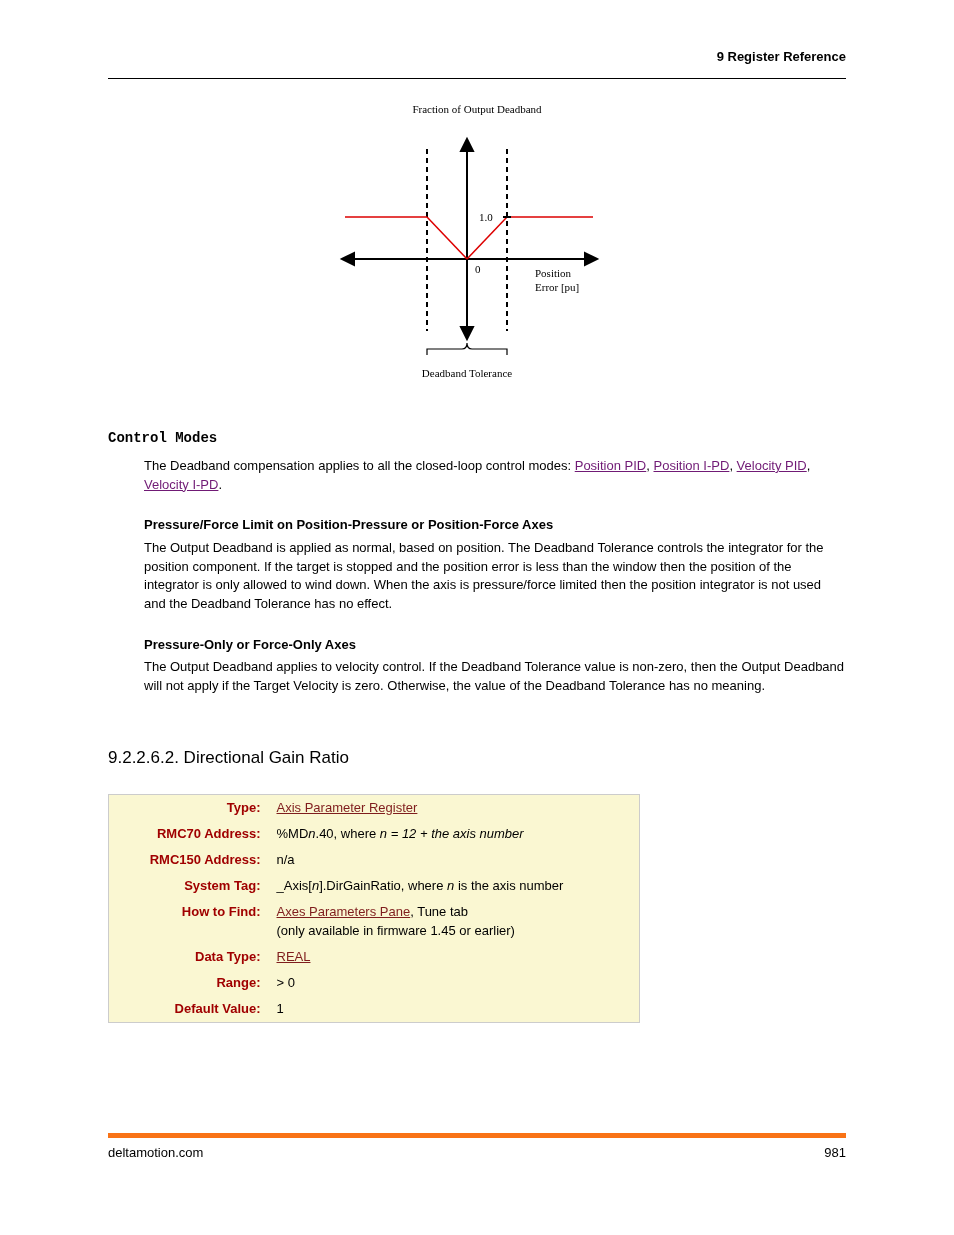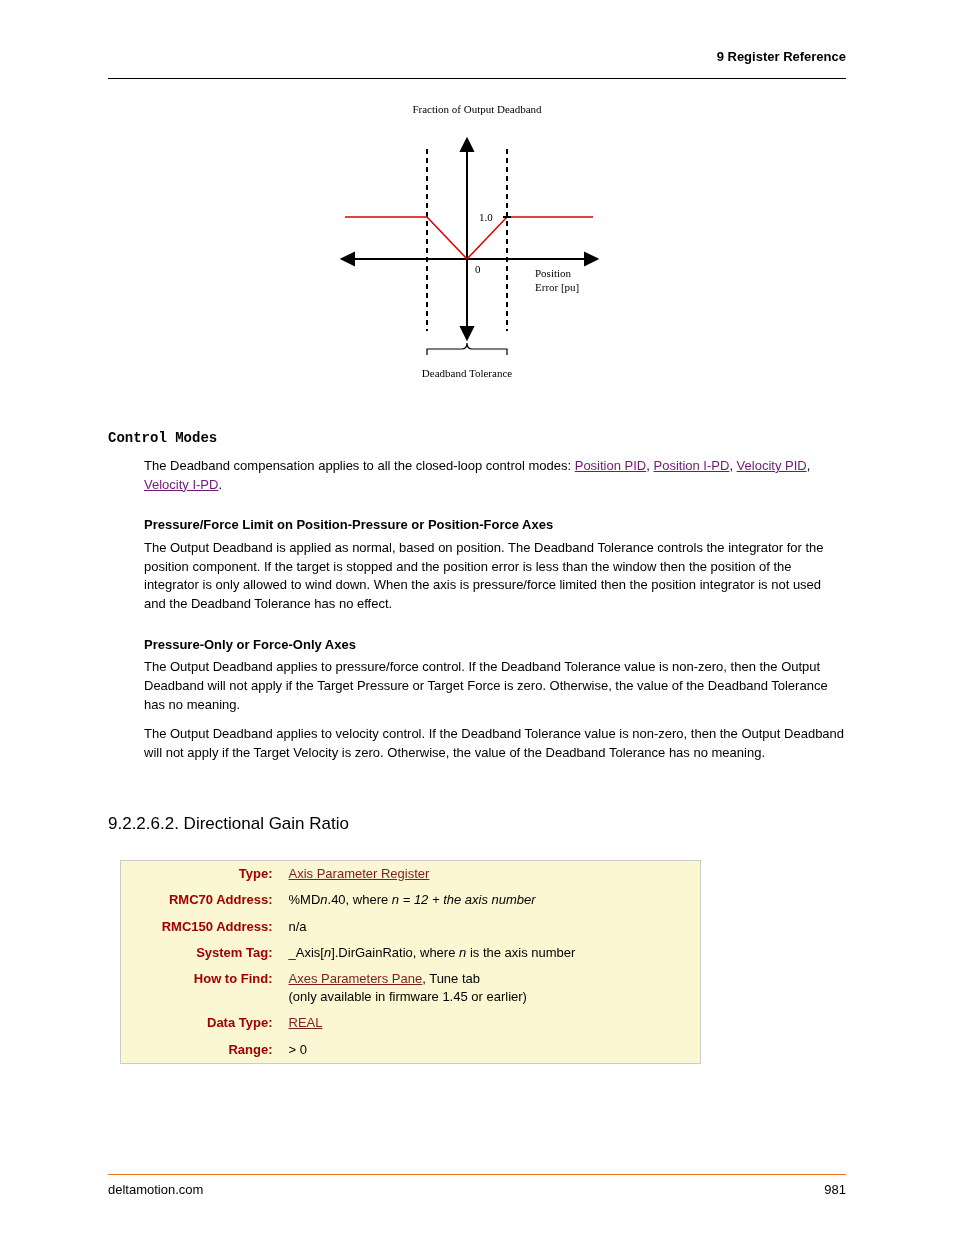--- a/index.html
+++ b/index.html
@@ -57,22 +57,22 @@
   a.uline {
     color: #701a75;
     text-decoration: underline;
   }
   .reg-heading {
     font-size: 17px;
     font-weight: normal;
     margin: 50px 0 24px 0;
   }
   .reg-table {
-    margin-left: 12px;
-    width: 581px;
+    margin-left: 0;
+    width: 532px;
     background: #faf7d2;
     border: 1px solid #ccc;
     border-collapse: collapse;
     font-size: 13px;
   }
   .reg-table td {
     padding: 4px 8px;
     vertical-align: top;
   }
   .reg-table td.label {
@@ -82,21 +82,21 @@
     width: 160px;
     white-space: nowrap;
   }
   .reg-table a {
     color: #7f1d1d;
     text-decoration: underline;
   }
   .reg-table em { font-style: italic; }
   .footer {
     margin-top: 110px;
-    border-top: 1px solid #f97316;
+    border-top: 5px solid #f97316;
     padding-top: 6px;
     display: flex;
     justify-content: space-between;
     font-size: 13px;
   }
 </style>
 </head>
 <body>
 
 <div class="page">
@@ -146,21 +146,20 @@
   <h2 class="section">Control Modes</h2>
   <div class="sub">
     <p>
       <span>The Deadband compensation applies to all the closed-loop control modes: </span><a class="uline">Position PID</a>, <a class="uline">Position I-PD</a>, <a class="uline">Velocity PID</a>, <a class="uline">Velocity I-PD</a>.
     </p>
 
     <h3>Pressure/Force Limit on Position-Pressure or Position-Force Axes</h3>
     <p>The Output Deadband is applied as normal, based on position. The Deadband Tolerance controls the integrator for the position component. If the target is stopped and the position error is less than the window then the position of the integrator is only allowed to wind down. When the axis is pressure/force limited then the position integrator is not used and the Deadband Tolerance has no effect.</p>
 
     <h3>Pressure-Only or Force-Only Axes</h3>
-    <p>The Output Deadband applies to pressure/force control. If the Deadband Tolerance value is non-zero, then the Output Deadband will not apply if the Target Pressure or Target Force is zero. Otherwise, the value of the Deadband Tolerance has no meaning.</p>
 
     <p>The Output Deadband applies to velocity control. If the Deadband Tolerance value is non-zero, then the Output Deadband will not apply if the Target Velocity is zero. Otherwise, the value of the Deadband Tolerance has no meaning.</p>
   </div>
 
   <div class="reg-heading">9.2.2.6.2. Directional Gain Ratio</div>
 
   <table class="reg-table">
     <tbody>
         <tr>
       <td class="label">Type:</td>
@@ -183,20 +182,24 @@
       <td><a>Axes Parameters Pane</a><span>, Tune tab</span><br><span>(only available in firmware 1.45 or earlier)</span></td>
     </tr>
     <tr>
       <td class="label">Data Type:</td>
       <td><a>REAL</a></td>
     </tr>
     <tr>
       <td class="label">Range:</td>
       <td>&gt; 0</td>
     </tr>
+    <tr>
+      <td class="label">Default Value:</td>
+      <td>1</td>
+    </tr>
   </tbody>
     </table>
 
   <div class="footer">
     <span>deltamotion.com</span>
     <span>981</span>
   </div>
 
 </div>
 

